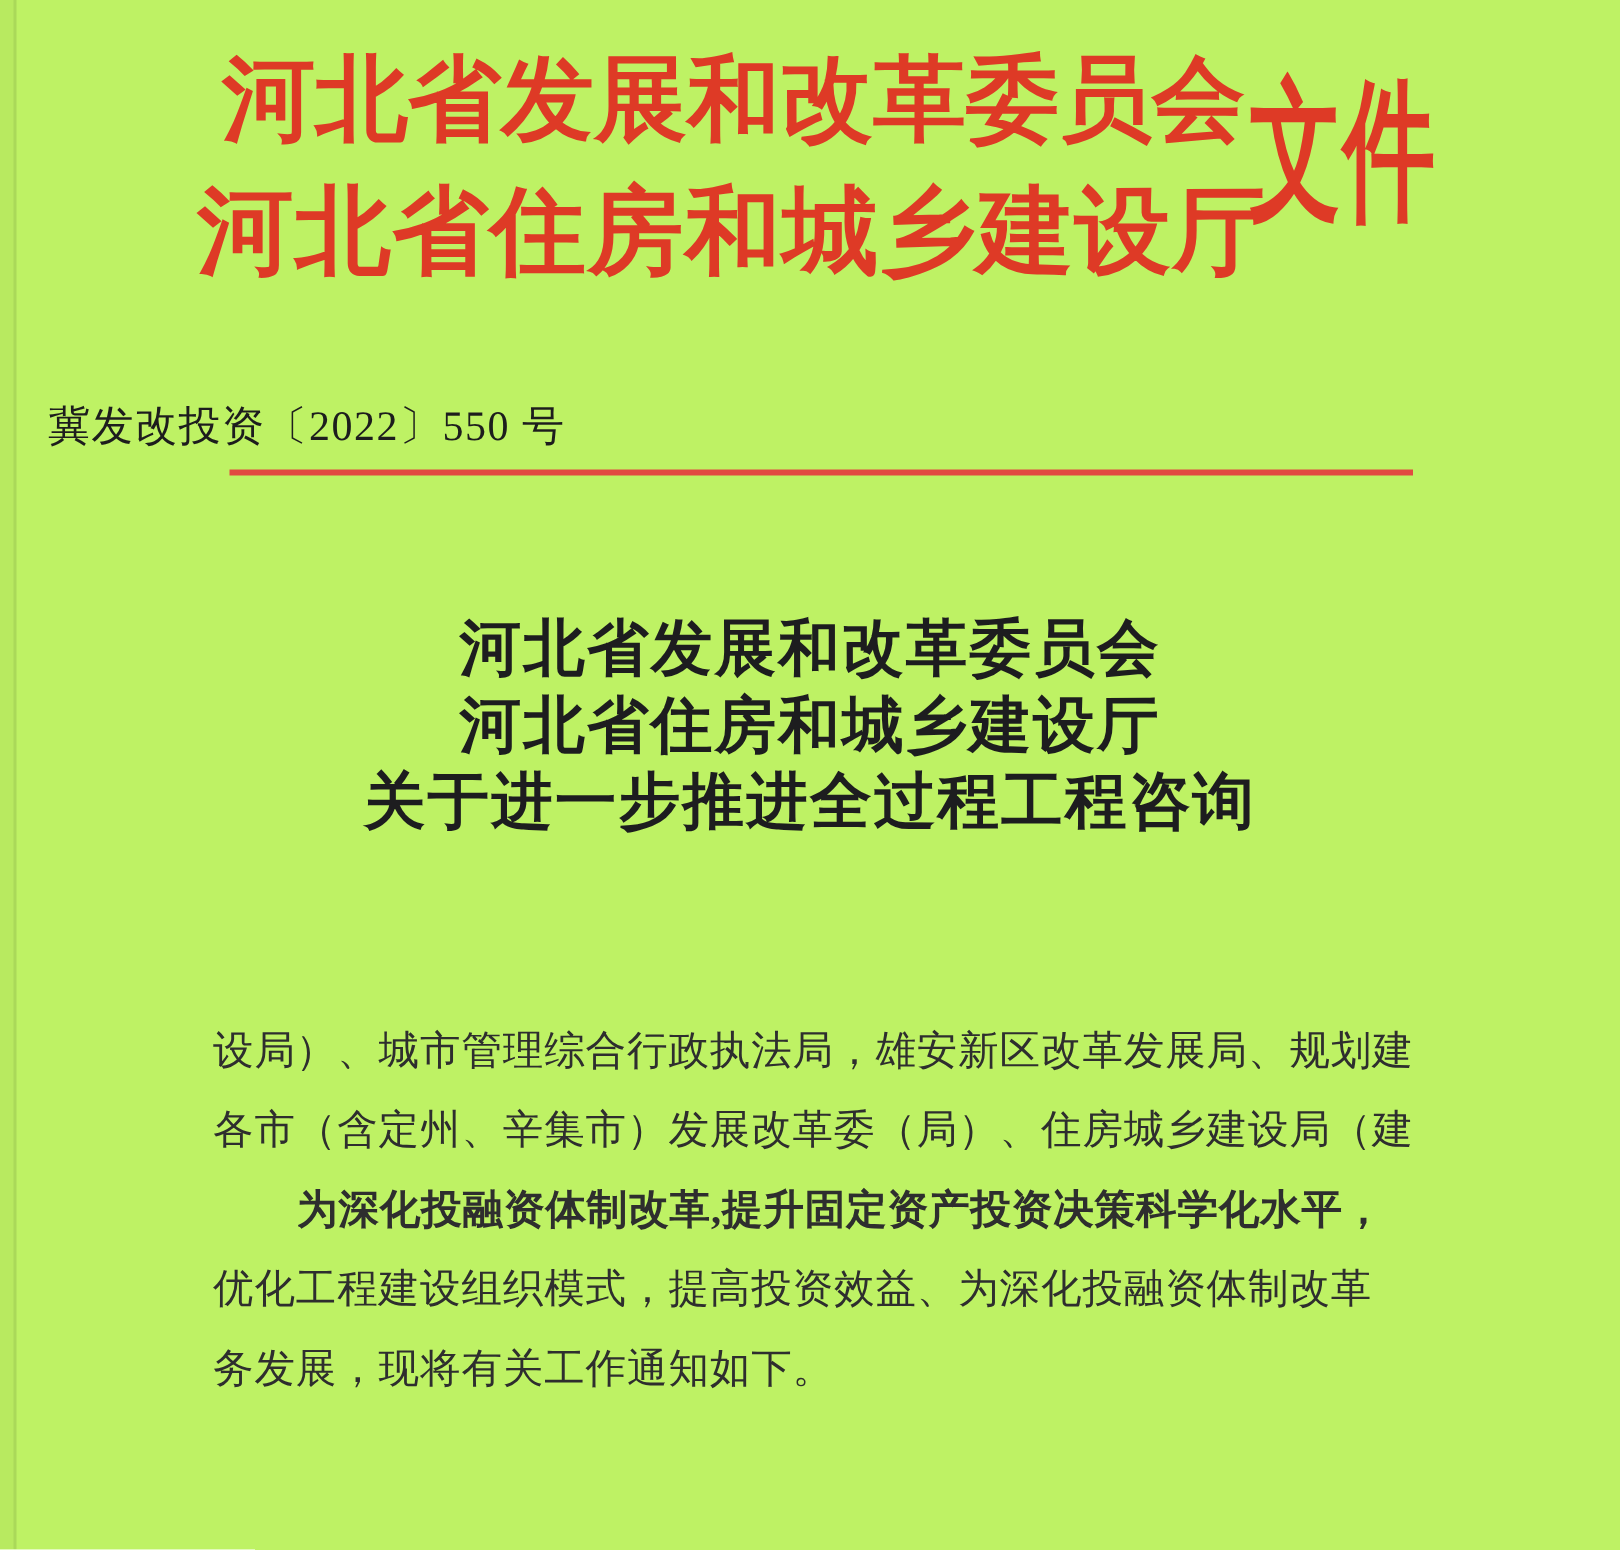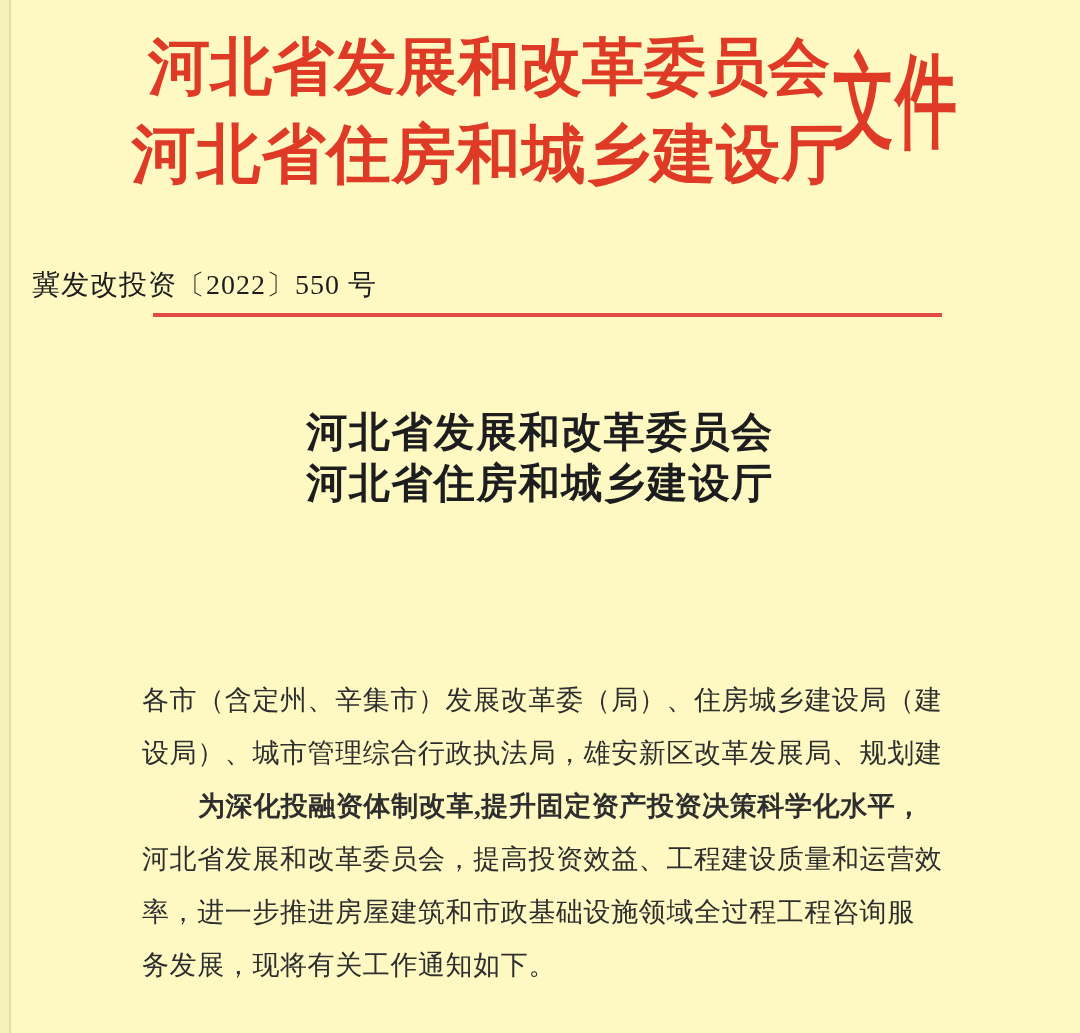--- a/index.html
+++ b/index.html
@@ -1,21 +1,21 @@
 <!DOCTYPE html>
 <html><head>
 <meta charset="utf-8">
 <style>
   * { margin: 0; padding: 0; box-sizing: border-box; }
   html, body { background: #ffffff; }
   .page {
     position: relative;
     width: 1080px;
     height: 1033px;
-    background: #fef9c3;
+    background: #bef264;
     overflow: hidden;
     font-family: "Liberation Serif", "DejaVu Serif", serif;
     padding-left: 18px;
   }
   
   .scan-edge {
     position: absolute;
     left: 9px; top: 0;
     width: 2px; height: 100%;
     background: rgba(0,0,0,0.10);
@@ -137,28 +137,28 @@
     <div class="doc-type-word">文件</div>
   </div>
 
   <div class="doc-number">冀发改投资〔2022〕550 号</div>
 
   <div class="red-rule"></div>
 
   <div class="doc-title">
     <div class="title-line">河北省发展和改革委员会</div>
     <div class="title-line">河北省住房和城乡建设厅</div>
+    <div class="title-line">关于进一步推进全过程工程咨询</div>
   </div>
 
   <div class="doc-body">
     <div>
+      <div class="body-line">设局）、城市管理综合行政执法局，雄安新区改革发展局、规划建</div>
       <div class="body-line">各市（含定州、辛集市）发展改革委（局）、住房城乡建设局（建</div>
-      <div class="body-line">设局）、城市管理综合行政执法局，雄安新区改革发展局、规划建</div>
     </div>
     <div>
       <div class="body-line indent">为深化投融资体制改革,提升固定资产投资决策科学化水平，</div>
-      <div class="body-line">河北省发展和改革委员会，提高投资效益、工程建设质量和运营效</div>
-      <div class="body-line">率，进一步推进房屋建筑和市政基础设施领域全过程工程咨询服</div>
+      <div class="body-line">优化工程建设组织模式，提高投资效益、为深化投融资体制改革</div>
       <div class="body-line">务发展，现将有关工作通知如下。</div>
     </div>
   </div>
 
 </div>
 
 </body></html>

